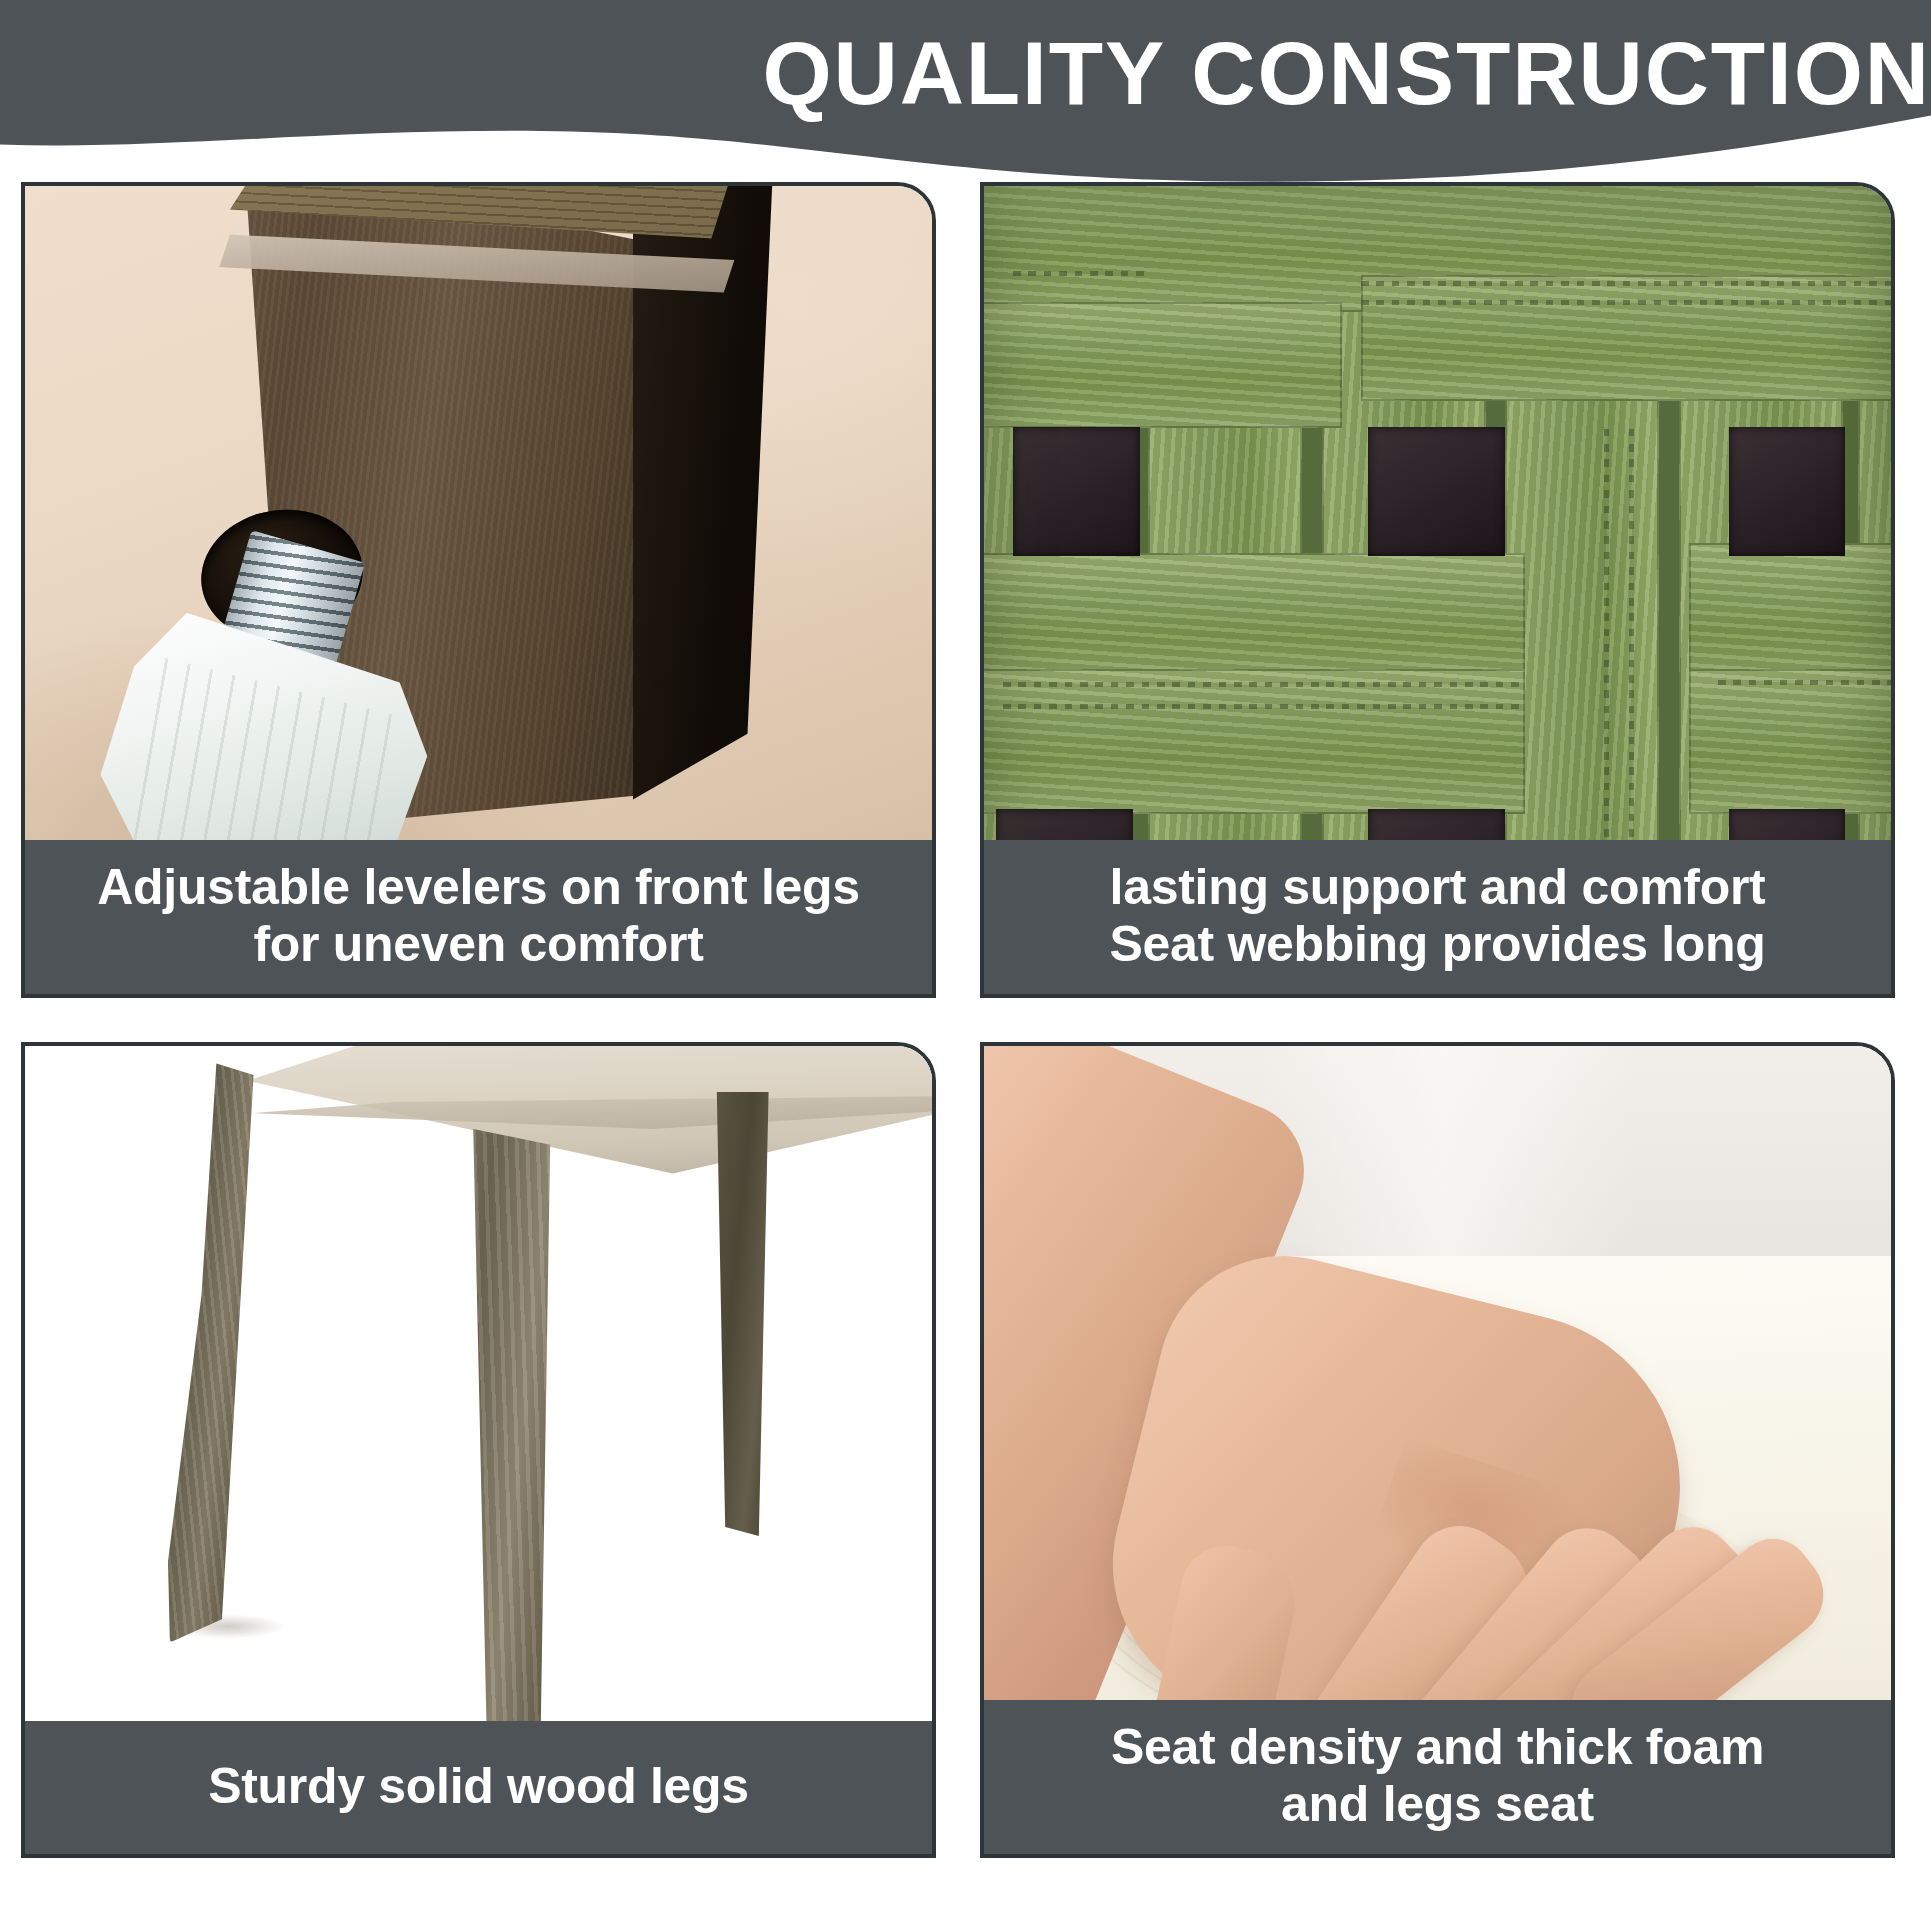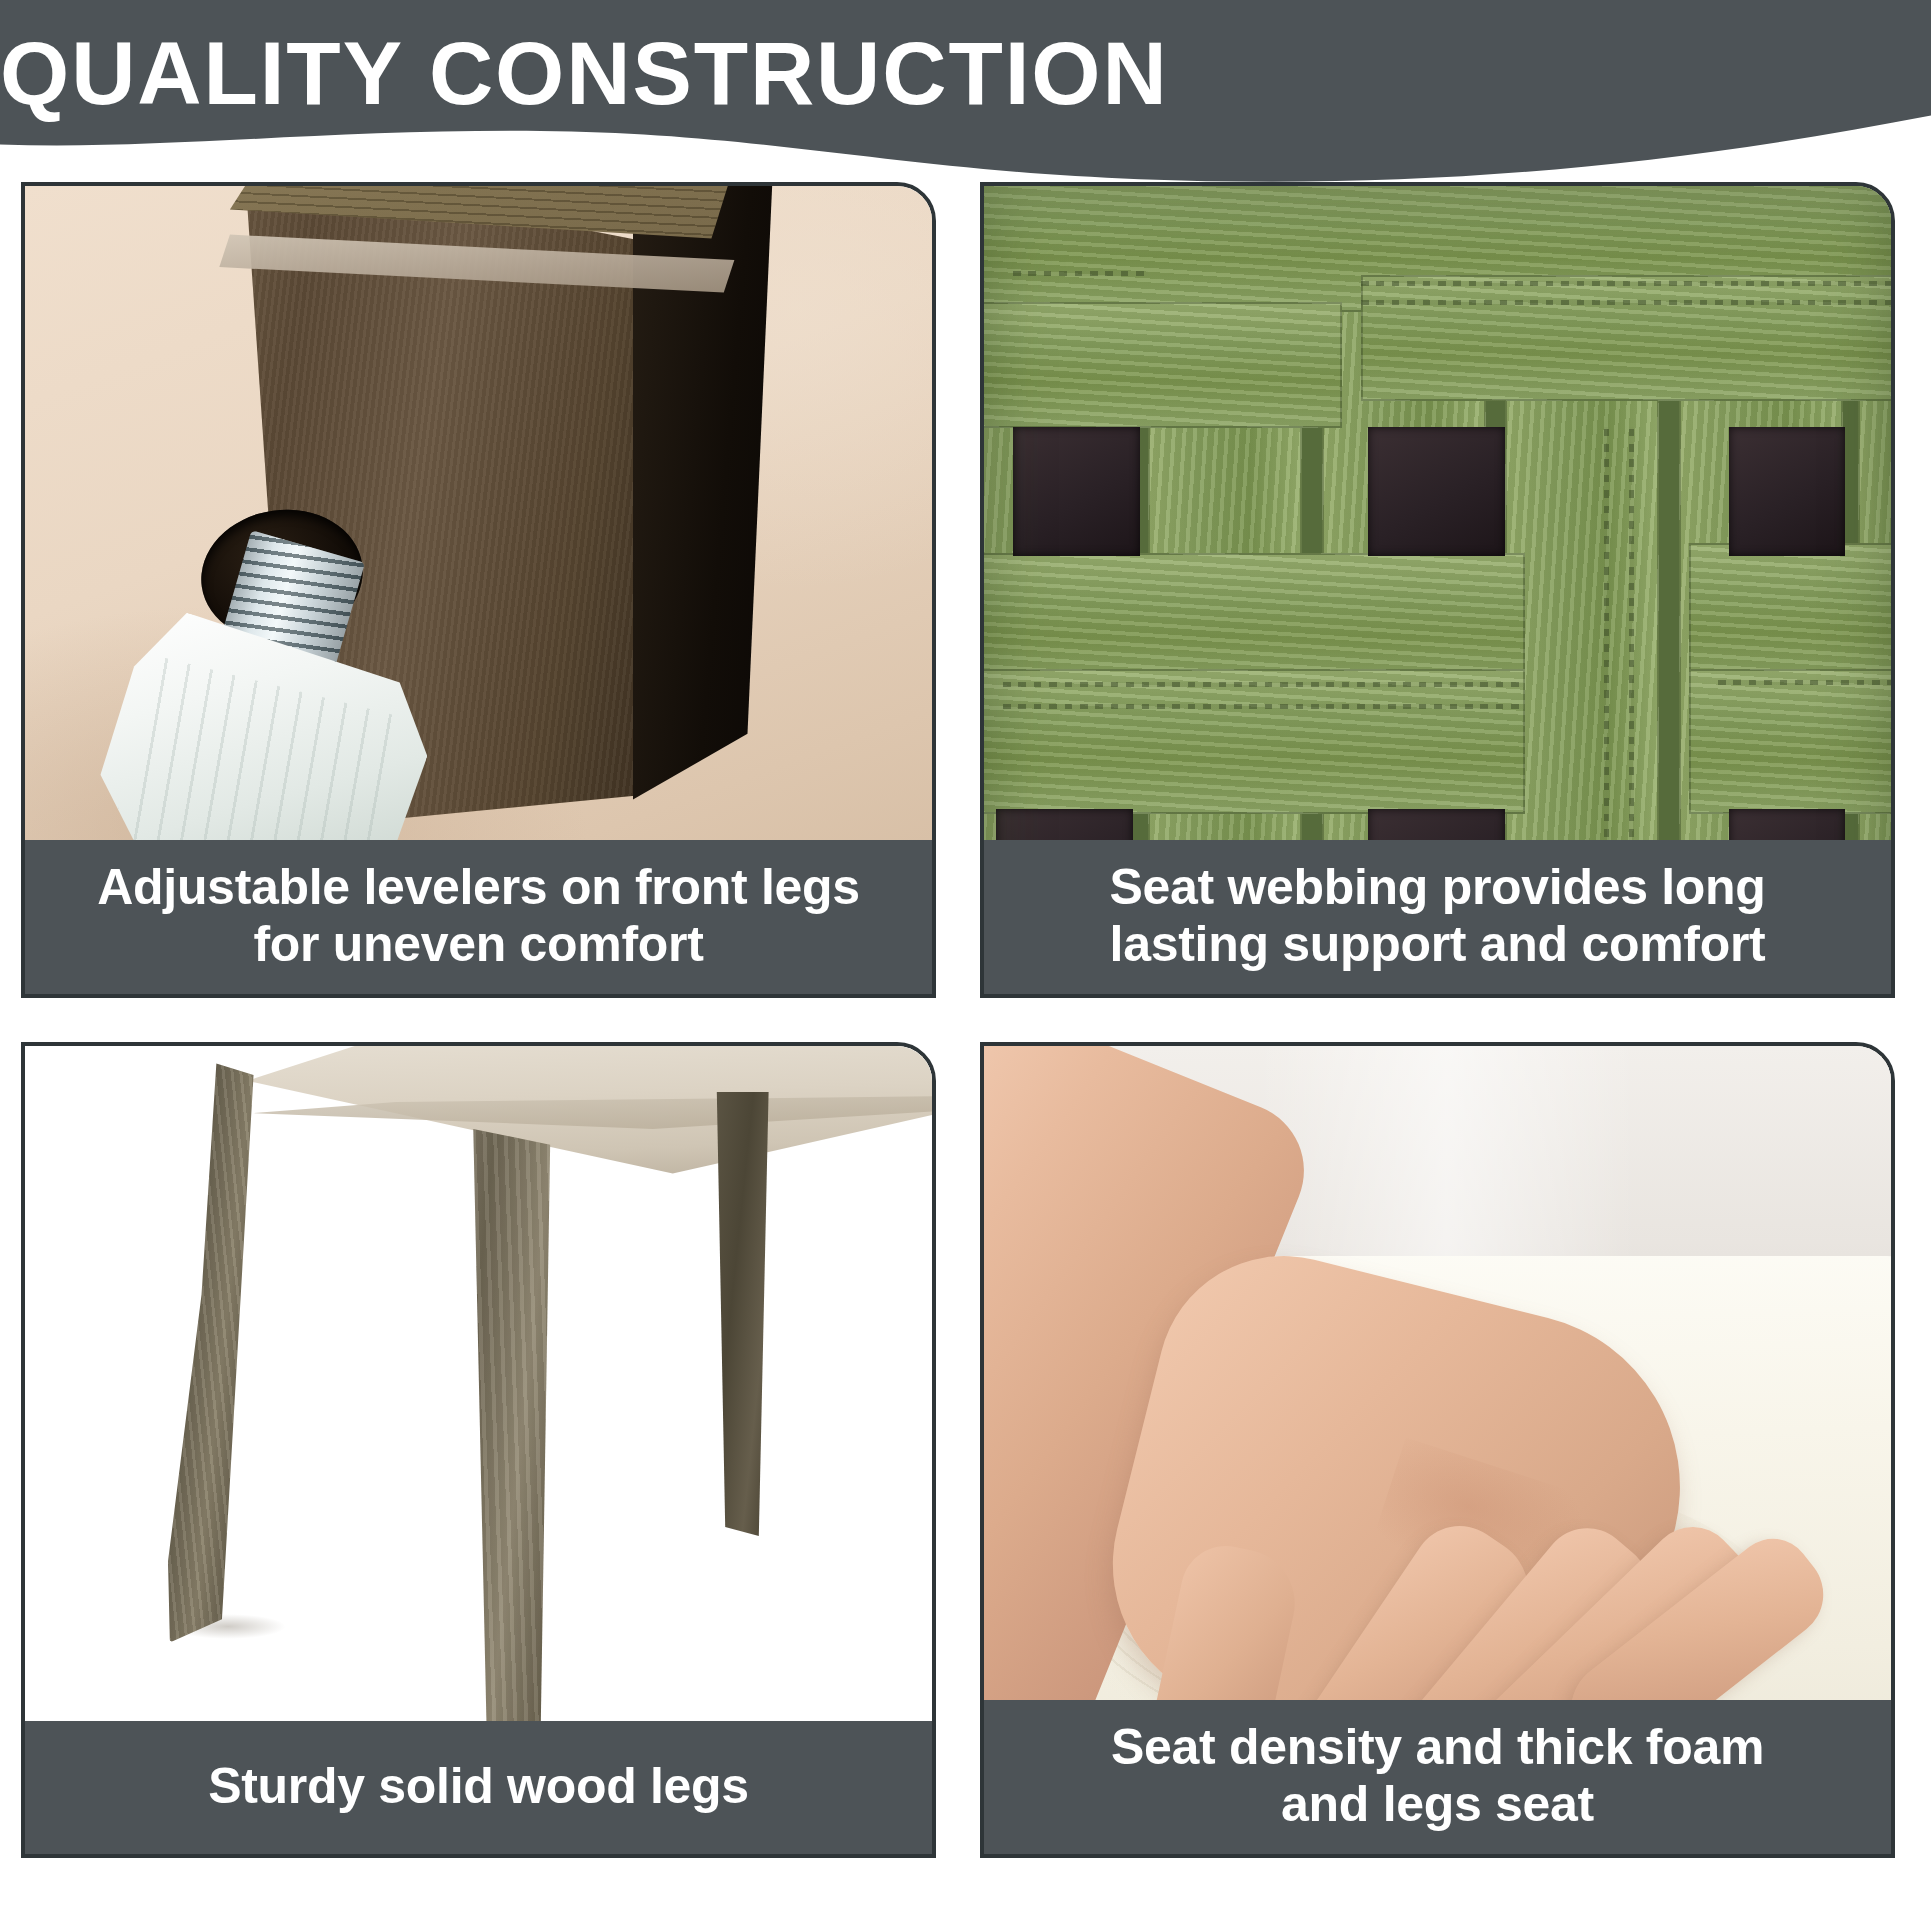--- a/index.html
+++ b/index.html
@@ -12,21 +12,21 @@
   .poster { position:relative; width:1931px; height:1931px; background:#fff; }
 
   
   .header {
     position:absolute; left:0; top:0; width:1931px; height:183px;
     overflow:visible;
   }
   .header-wave { position:absolute; left:0; top:0; width:1931px; height:183px; display:block; }
   .header-title {
     position:absolute; left:0; top:27px; width:1931px;
-    text-align:left;
+    text-align:right;
     color:#ffffff;
     font-size:89px;
     font-weight:bold;
     letter-spacing:1.9px;
     line-height:1.05;
     white-space:nowrap;
     z-index:3;
   }
 
   
@@ -362,22 +362,22 @@
           <div class="stitch" style="left:377px;top:114px;width:579px;"></div>
           <div class="stitch" style="left:19.3px;top:496px;width:521px;"></div>
           <div class="stitch" style="left:19.3px;top:518px;width:521px;"></div>
           <div class="stitch" style="left:734px;top:494px;width:222px;"></div>
           <div class="stitchV" style="left:620px;top:241px;height:502px;"></div>
           <div class="stitchV" style="left:645px;top:241px;height:502px;"></div>
         </div>
         <div class="soft"></div>
       </div>
       <div class="caption">
+        <div>lasting support and comfort</div>
         <div>Seat webbing provides long</div>
-        <div>lasting support and comfort</div>
       </div>
     </div>
 
     <div class="card bl">
       <div class="photo p3">
         <div class="seat"></div>
         <div class="seat-welt"></div>
         <div class="legC"></div>
         <div class="legA"></div>
         <div class="legB"></div>

